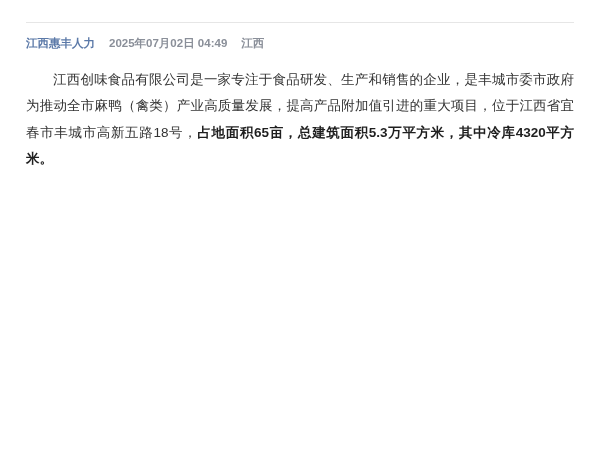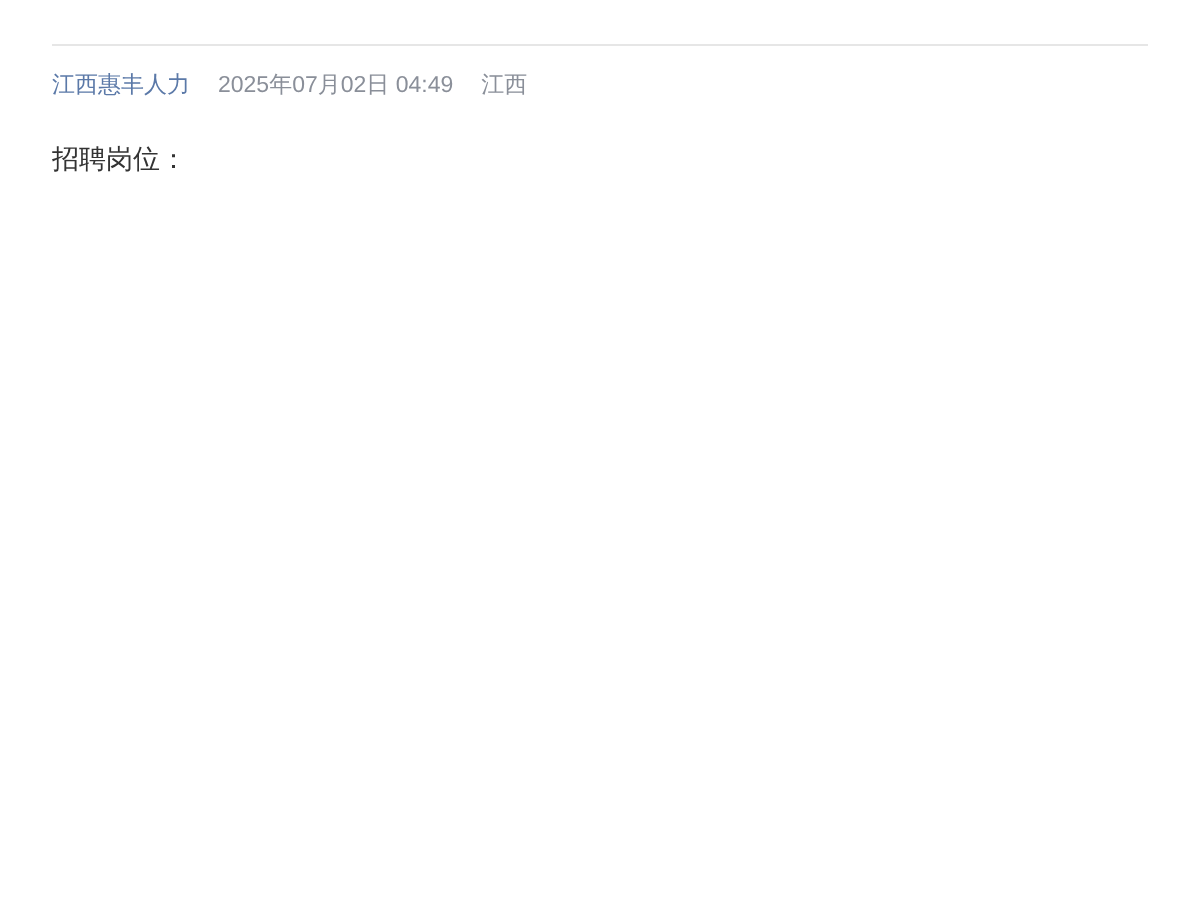--- a/index.html
+++ b/index.html
@@ -36,20 +36,21 @@
     width: 100%;
   }
   .meta {
     font-size: 11.5px;
     color: #8a8f99;
     margin-bottom: 16px;
     display: flex;
     align-items: center;
     gap: 14px;
     line-height: 1.4;
+    font-weight: bold;
   }
   .meta .source {
     color: #5b79a8;
   }
   .meta .date {
     color: #8a8f99;
   }
   .meta .region {
     color: #8a8f99;
   }
@@ -79,16 +80,16 @@
 
   <div class="divider"></div>
 
   <div class="meta">
     <span class="source">江西惠丰人力</span>
     <span class="date">2025年07月02日 04:49</span>
     <span class="region">江西</span>
   </div>
 
   <div class="body" id="body-content">
-      <p><span>招聘岗位：</span></p>
+      <p class="indent"><span>江西创味食品有限公司是一家专注于食品研发、生产和销售的企业，是丰城市委市政府为推动全市麻鸭（禽类）产业高质量发展，提高产品附加值引进的重大项目，位于江西省宜春市丰城市高新五路18号，</span><span class="strong">占地面积65亩，总建筑面积5.3万平方米，其中冷库4320平方米。</span></p>
     </div>
 
 </div>
 
 </body></html>

